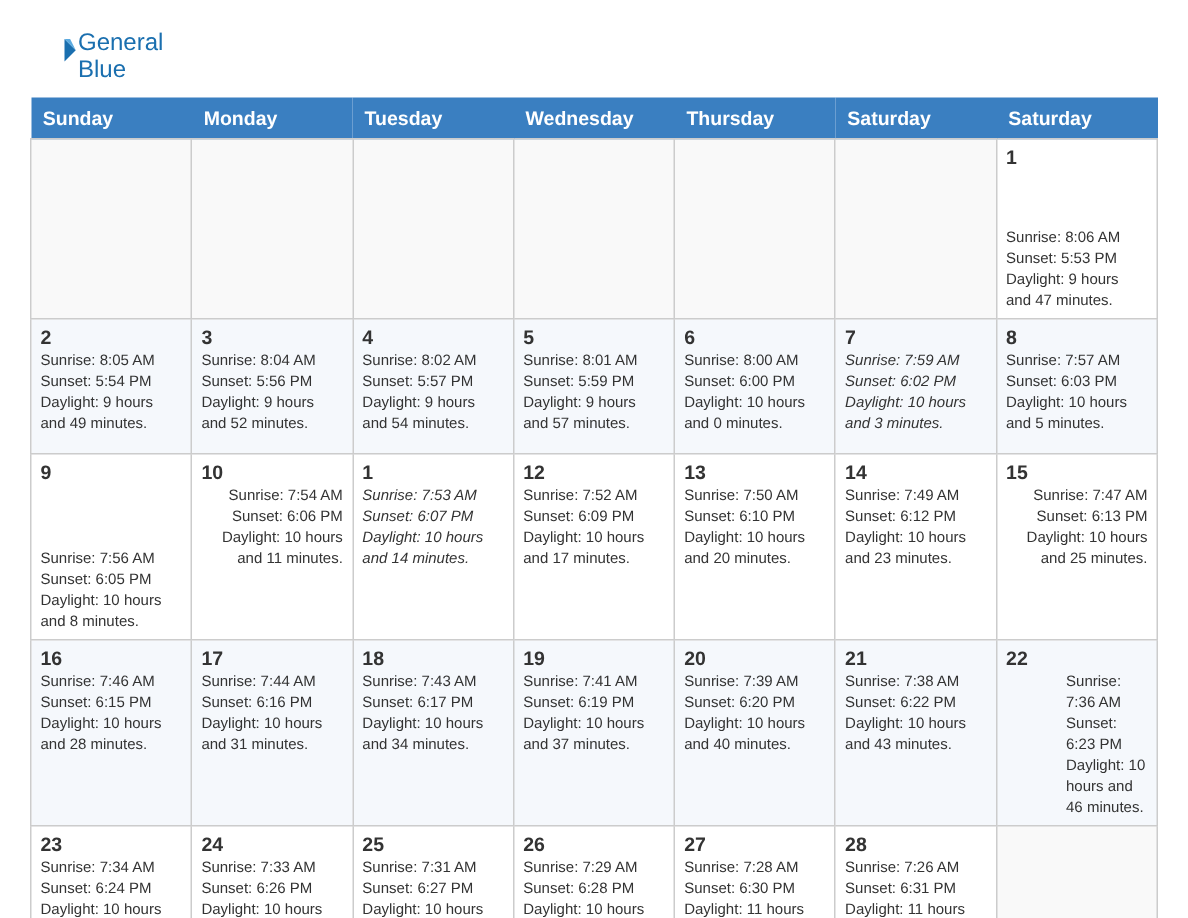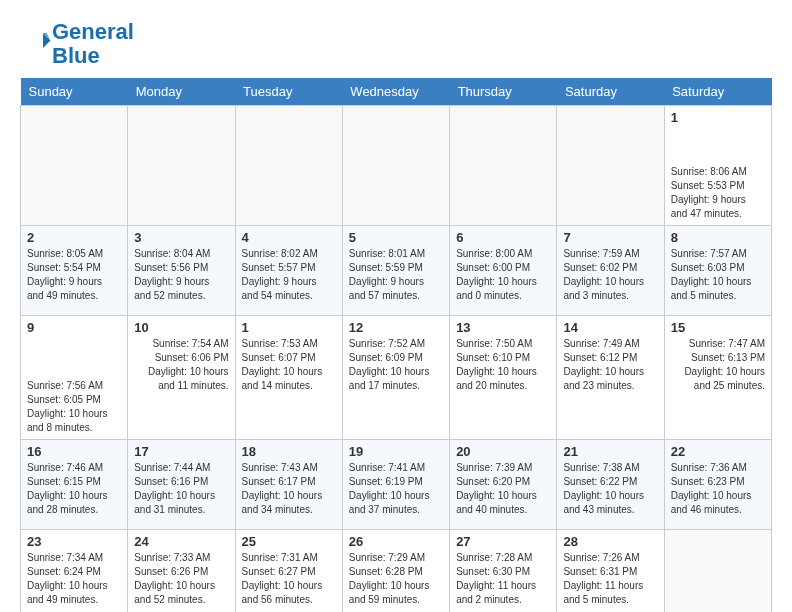--- a/index.html
+++ b/index.html
@@ -14,22 +14,22 @@
       display: flex;
       justify-content: space-between;
       align-items: flex-start;
       margin-bottom: 10px;
     }
     .logo {
       display: flex;
       align-items: center;
     }
     .logo-text {
-      font-size: 22px;
-      font-weight: bold;
+      font-size: 16px;
+      font-weight: normal;
       color: #333;
       line-height: 1.1;
     }
     .logo-text span {
       color: #1a6faf;
     }
     .logo-icon {
       width: 30px;
       height: 30px;
       margin-left: 2px;
@@ -50,21 +50,21 @@
       width: 100%;
       border-collapse: collapse;
       table-layout: fixed;
     }
     th {
       background-color: #3a7fc1;
       color: #fff;
       text-align: left;
       padding: 6px 8px;
       font-size: 13px;
-      font-weight: normal;
+      font-weight: bold;
     }
     td {
       border: 1px solid #ccc;
       vertical-align: top;
       padding: 4px 6px;
       height: 90px;
       font-size: 10.5px;
       color: #333;
       background: #fff;
     }
@@ -164,21 +164,21 @@
 Daylight: 9 hours and 57 minutes.</div>
         </td>
         <td>
           <span class="day-num">6</span>
           <div class="day-info" style="white-space: pre-line;">Sunrise: 8:00 AM
 Sunset: 6:00 PM
 Daylight: 10 hours and 0 minutes.</div>
         </td>
         <td>
           <span class="day-num">7</span>
-          <div class="day-info" style="white-space: pre-line;">Sunrise: 7:59 AM
+          <div class="day-info" style="white-space: pre-line; font-style: italic;">Sunrise: 7:59 AM
 Sunset: 6:02 PM
 Daylight: 10 hours and 3 minutes.</div>
         </td>
         <td>
           <span class="day-num">8</span>
           <div class="day-info" style="white-space: pre-line;">Sunrise: 7:57 AM
 Sunset: 6:03 PM
 Daylight: 10 hours and 5 minutes.</div>
         </td>
       </tr>
@@ -190,21 +190,21 @@
 Daylight: 10 hours and 8 minutes.</div>
         </td>
         <td>
           <span class="day-num">10</span>
           <div class="day-info" style="white-space: pre-line; text-align: right;">Sunrise: 7:54 AM
 Sunset: 6:06 PM
 Daylight: 10 hours and 11 minutes.</div>
         </td>
         <td>
           <span class="day-num">1</span>
-          <div class="day-info" style="white-space: pre-line;">Sunrise: 7:53 AM
+          <div class="day-info" style="white-space: pre-line; font-style: italic;">Sunrise: 7:53 AM
 Sunset: 6:07 PM
 Daylight: 10 hours and 14 minutes.</div>
         </td>
         <td>
           <span class="day-num">12</span>
           <div class="day-info" style="white-space: pre-line;">Sunrise: 7:52 AM
 Sunset: 6:09 PM
 Daylight: 10 hours and 17 minutes.</div>
         </td>
         <td>
@@ -258,21 +258,21 @@
 Daylight: 10 hours and 40 minutes.</div>
         </td>
         <td>
           <span class="day-num">21</span>
           <div class="day-info" style="white-space: pre-line;">Sunrise: 7:38 AM
 Sunset: 6:22 PM
 Daylight: 10 hours and 43 minutes.</div>
         </td>
         <td>
           <span class="day-num">22</span>
-          <div class="day-info" style="white-space: pre-line;">Sunrise: 7:36 AM
+          <div class="day-info" style="white-space: pre-line; margin-left: 40px;">Sunrise: 7:36 AM
 Sunset: 6:23 PM
 Daylight: 10 hours and 46 minutes.</div>
         </td>
       </tr>
       <tr>
         <td>
           <span class="day-num">23</span>
           <div class="day-info" style="white-space: pre-line;">Sunrise: 7:34 AM
 Sunset: 6:24 PM
 Daylight: 10 hours and 49 minutes.</div>

